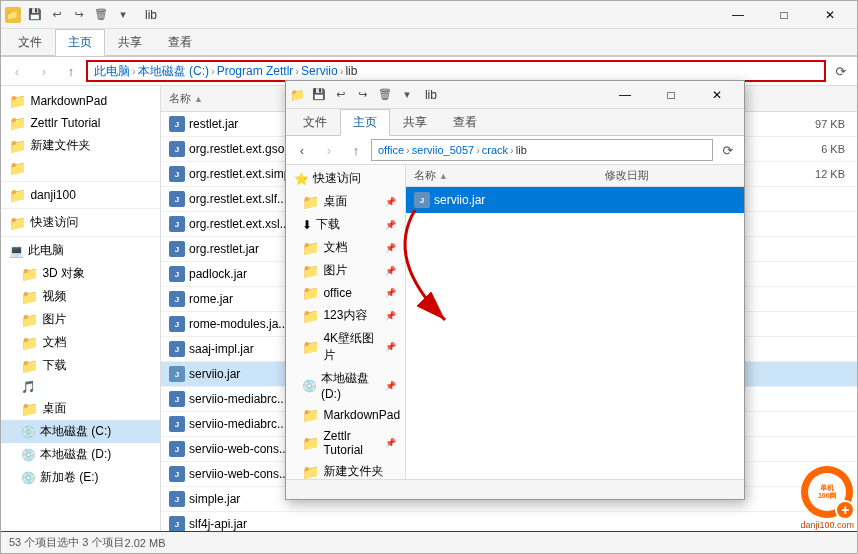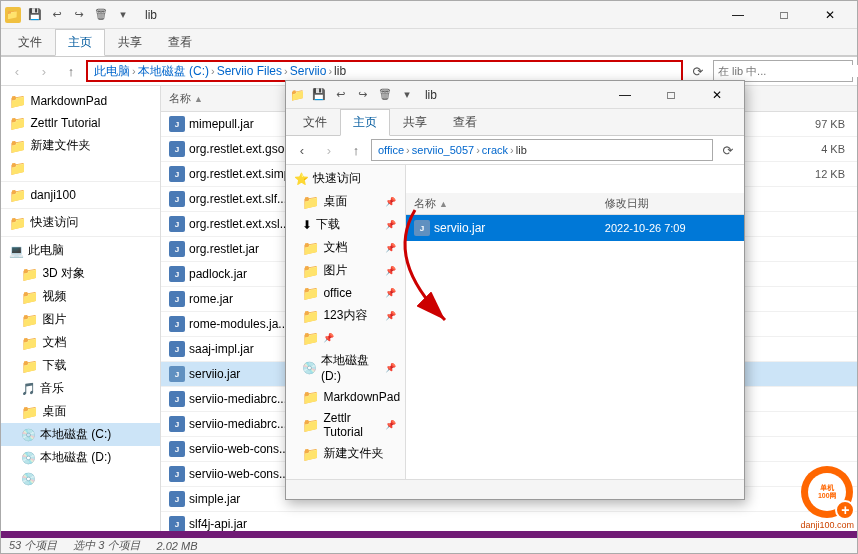--- a/index.html
+++ b/index.html
@@ -52,34 +52,34 @@
     .col-type { flex: 1; }
     .col-size { flex: 0.8; text-align: right; }
     .file-row { display: flex; align-items: center; padding: 2px 0; border-bottom: 1px solid #f0f0f0; font-size: 12px; }
     .file-row.selected { background: #cce4f7; }
     .file-cell { padding: 2px 8px; }
     .file-cell.name { flex: 2; display: flex; align-items: center; gap: 4px; }
     .file-cell.date { flex: 1.5; color: #555; font-size: 11px; }
     .file-cell.type { flex: 1; color: #555; font-size: 11px; }
     .file-cell.size { flex: 0.8; color: #555; font-size: 11px; text-align: right; padding-right: 12px; }
     .jar-icon { width: 16px; height: 16px; background: #4a7ab5; border-radius: 2px; display: flex; align-items: center; justify-content: center; color: white; font-size: 8px; font-weight: bold; }
-    .status-bar { height: 22px; border-top: 7px solid #701a75; display: flex; align-items: center; padding: 0 8px; gap: 16px; font-size: 11px; color: #555; background: #f5f5f5; font-style: italic; }
+    .status-bar { height: 22px; border-top: 1px solid #701a75; display: flex; align-items: center; padding: 0 8px; font-size: 11px; color: #555; background: #f5f5f5; }
 
     
     .second-window { position: absolute; top: 80px; left: 285px; width: 460px; height: 420px; background: white; border: 1px solid #999; box-shadow: 2px 4px 12px rgba(0,0,0,0.3); display: flex; flex-direction: column; pointer-events: all; z-index: 10; }
     .second-title { background: #f5f5f5; height: 28px; display: flex; align-items: center; justify-content: space-between; padding: 0 4px; border-bottom: 1px solid #ddd; }
     .second-ribbon-tabs { display: flex; border-bottom: 1px solid #ccc; padding: 0 4px; background: #f5f5f5; }
     .second-ribbon-tab { padding: 4px 12px; cursor: pointer; font-size: 12px; color: #444; border: 1px solid transparent; margin-bottom: -1px; }
     .second-ribbon-tab.active { background: white; border-color: #ccc #ccc white #ccc; color: #005a9e; }
     .second-nav { display: flex; align-items: center; padding: 3px 4px; gap: 3px; border-bottom: 1px solid #ddd; background: white; }
     .second-breadcrumb { flex: 1; height: 22px; background: white; border: 1px solid #aaa; display: flex; align-items: center; padding: 0 6px; font-size: 11px; gap: 2px; }
     .second-body { display: flex; flex: 1; overflow: hidden; }
     .second-sidebar { width: 120px; border-right: 1px solid #ddd; overflow-y: auto; background: #fafafa; padding: 2px 0; }
     .second-file-list { flex: 1; display: flex; flex-direction: column; }
-    .second-col-header { display: flex; border-bottom: 1px solid #ddd; font-size: 11px; color: #555; background: #f5f5f5; margin-top: 28px; }
+    .second-col-header { display: flex; border-bottom: 1px solid #ddd; font-size: 11px; color: #555; background: #f5f5f5; }
     .second-col-h { padding: 3px 8px; }
     .second-file-row { display: flex; align-items: center; padding: 2px 0; font-size: 12px; }
     .second-file-row.selected { background: #0078d7; color: white; }
     .second-status { height: 20px; border-top: 1px solid #ddd; display: flex; align-items: center; padding: 0 8px; font-size: 11px; color: #555; background: #f5f5f5; }
 
     
     .arrow-svg { position: absolute; top: 200px; left: 375px; z-index: 20; pointer-events: none; }
 
     
     .watermark { position: absolute; bottom: 24px; right: 4px; z-index: 30; }
@@ -126,31 +126,27 @@
 
   <div class="nav-bar">
     <div class="nav-btn disabled">‹</div>
     <div class="nav-btn disabled">›</div>
     <div class="nav-btn">↑</div>
     <div class="breadcrumb-bar breadcrumb-outlined">
       <span class="breadcrumb-item">此电脑</span>
       <span class="breadcrumb-sep">›</span>
       <span class="breadcrumb-item">本地磁盘 (C:)</span>
       <span class="breadcrumb-sep">›</span>
-      <span class="breadcrumb-item">Serviio Files</span>
+      <span class="breadcrumb-item">Program Zettlr</span>
       <span class="breadcrumb-sep">›</span>
       <span class="breadcrumb-item">Serviio</span>
       <span class="breadcrumb-sep">›</span>
       <span class="breadcrumb-current">lib</span>
     </div>
     <div class="nav-btn">⟳</div>
-    <div class="search-bar">
-      <input type="text" placeholder="在 lib 中..." style="">
-
-    </div>
   </div>
 
   <div class="main-area">
 
     <div class="sidebar">
       <div class="sidebar-item">
         <span class="folder-yellow">📁</span>
         <span class="label">MarkdownPad</span>
       </div>
       <div class="sidebar-item">
@@ -194,70 +190,70 @@
       <div class="sidebar-item" style="padding-left:20px;">
         <span class="folder-yellow">📁</span>
         <span class="label">文档</span>
       </div>
       <div class="sidebar-item" style="padding-left:20px;">
         <span class="folder-yellow">📁</span>
         <span class="label">下载</span>
       </div>
       <div class="sidebar-item" style="padding-left:20px;">
         <span>🎵</span>
-        <span class="label">音乐</span>
       </div>
       <div class="sidebar-item" style="padding-left:20px;">
         <span class="folder-yellow">📁</span>
         <span class="label">桌面</span>
       </div>
       <div class="sidebar-item selected" style="padding-left:20px;">
         <span>💿</span>
         <span class="label">本地磁盘 (C:)</span>
       </div>
       <div class="sidebar-item" style="padding-left:20px;">
         <span>💿</span>
         <span class="label">本地磁盘 (D:)</span>
       </div>
       <div class="sidebar-item" style="padding-left:20px;">
         <span>💿</span>
+        <span class="label">新加卷 (E:)</span>
       </div>
     </div>
 
     <div class="file-list-area">
       <div class="file-list-header">
         <div class="col-header col-name">
             <span>名称</span>
             <span class="sort-arrow">▲</span>
           </div>
         <div class="col-header col-date">
             <span>修改日期</span>
           </div>
         <div class="col-header col-type">
             <span>类型</span>
           </div>
       </div>
       <div style="flex:1; overflow-y:auto;">
         <div class="file-row">
           <div class="file-cell name">
               <div class="jar-icon">J</div>
-              <span>mimepull.jar</span>
+              <span>restlet.jar</span>
             </div>
           <div class="file-cell date">2022-10-23 3:30</div>
           <div class="file-cell type">JAR 压缩文件</div>
           <div class="file-cell size">97 KB</div>
         </div>
         <div class="file-row">
           <div class="file-cell name">
               <div class="jar-icon">J</div>
               <span>org.restlet.ext.gson.jar</span>
             </div>
           <div class="file-cell date">2022-10-23 3:30</div>
           <div class="file-cell type">JAR 压缩文件</div>
-          <div class="file-cell size">4 KB</div>
+          <div class="file-cell size">6 KB</div>
         </div>
         <div class="file-row">
           <div class="file-cell name">
               <div class="jar-icon">J</div>
               <span>org.restlet.ext.simple.jar</span>
             </div>
           <div class="file-cell date">2022-10-23 3:30</div>
           <div class="file-cell type">JAR 压缩文件</div>
           <div class="file-cell size">12 KB</div>
         </div>
@@ -475,20 +471,21 @@
         <span class="label">office</span>
         <span style="color:#0066cc;font-size:9px;">📌</span>
       </div>
       <div class="sidebar-item" style="padding-left:16px;">
         <span class="folder-yellow">📁</span>
         <span class="label">123内容</span>
         <span style="color:#0066cc;font-size:9px;">📌</span>
       </div>
       <div class="sidebar-item" style="padding-left:16px;">
         <span class="folder-yellow">📁</span>
+        <span class="label">4K壁纸图片</span>
         <span style="color:#0066cc;font-size:9px;">📌</span>
       </div>
       <div class="sidebar-item" style="padding-left:16px;">
         <span>💿</span>
         <span class="label">本地磁盘 (D:)</span>
         <span style="color:#0066cc;font-size:9px;">📌</span>
       </div>
       <div class="sidebar-item" style="padding-left:16px;">
         <span class="folder-yellow">📁</span>
         <span class="label">MarkdownPad</span>
@@ -509,21 +506,20 @@
       <div class="second-col-header">
         <div class="second-col-h" style="flex:2;">名称 <span class="sort-arrow">▲</span></div>
         <div class="second-col-h" style="flex:1.5;">修改日期</div>
       </div>
       <div style="flex:1;overflow-y:auto;">
         <div class="second-file-row selected">
           <div style="flex:2;display:flex;align-items:center;gap:4px;padding:3px 8px;">
             <div class="jar-icon" style="background:#6090c0;">J</div>
             <span>serviio.jar</span>
           </div>
-          <div style="flex:1.5;padding:3px 8px;font-size:11px;">2022-10-26 7:09</div>
         </div>
       </div>
     </div>
   </div>
 
   <div class="second-status">
     <span></span>
   </div>
 </div>
 

